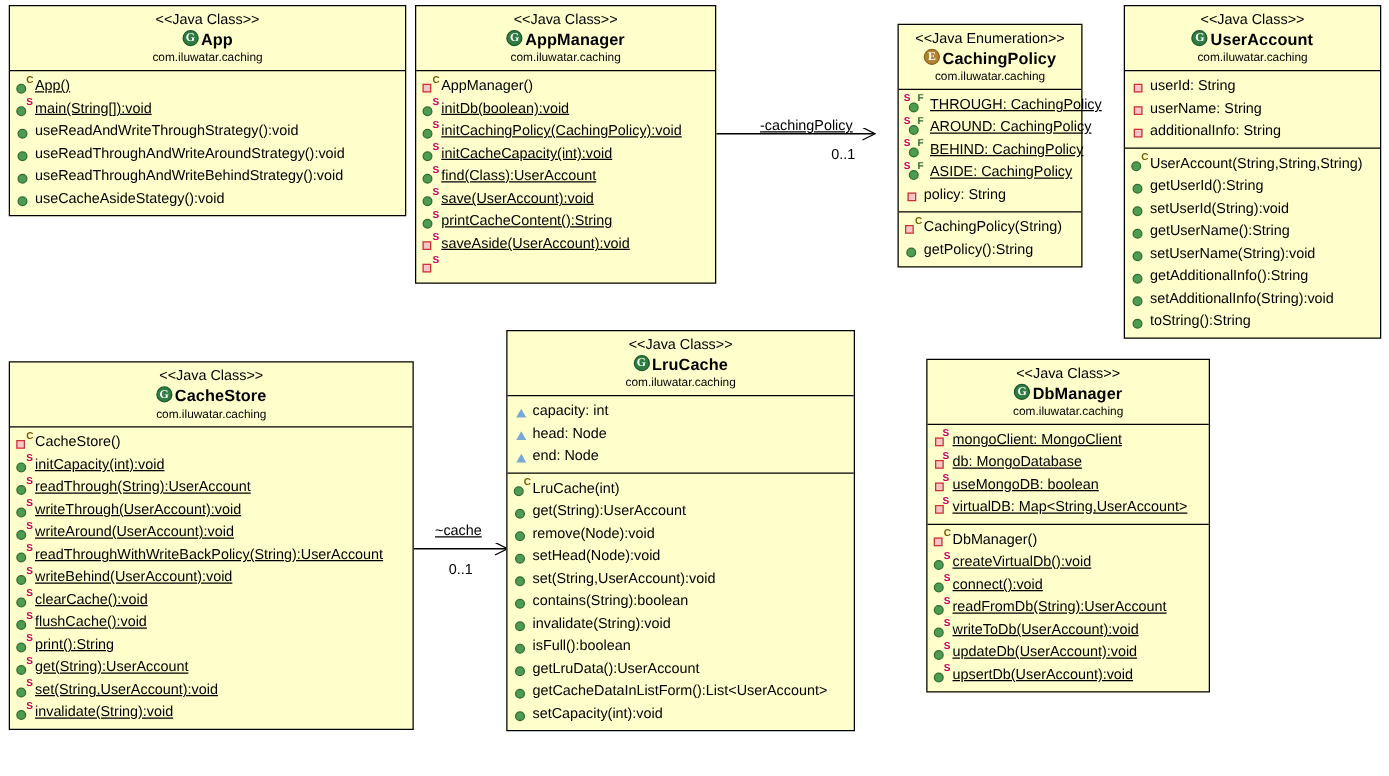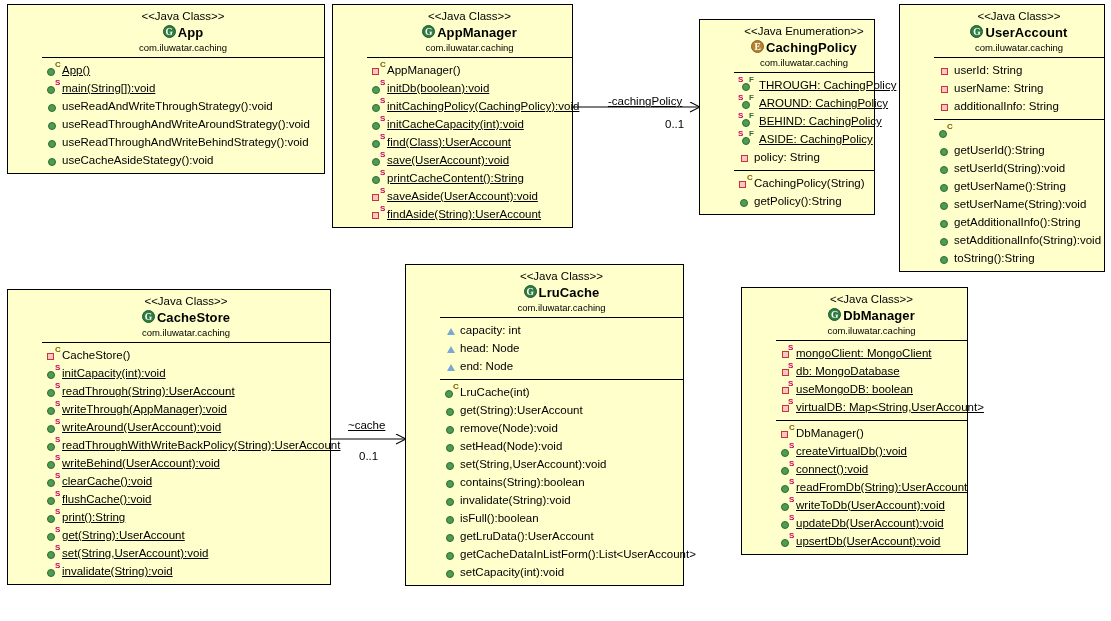--- a/index.html
+++ b/index.html
@@ -21,21 +21,20 @@
     width: 1111px;
     height: 621px;
   }
   .uml-class {
     position: absolute;
     background: #ffffcc;
     border: 1px solid #000000;
     box-sizing: border-box;
     font-size: 11.5px;
     color: #000000;
-    padding-left: 34px;
   }
   .uml-header {
     text-align: center;
     padding: 4px 4px 3px 4px;
     border-bottom: 1px solid #000000;
   }
   .stereotype {
     font-size: 11.5px;
     line-height: 14px;
     color: #000000;
@@ -302,26 +301,25 @@
             <span class="shape sq-red" style="top:5px;"></span>
             <span class="sup sup-s">S</span>
           </span>
           <span class="mtext">saveAside(UserAccount):void</span>
         </div>
       <div class="member static">
           <span class="ic">
             <span class="shape sq-red" style="top:5px;"></span>
             <span class="sup sup-s">S</span>
           </span>
-          <span class="mtext">findAside(String):UserAccount</span>
         </div>
     </div>
   </div>
 
-  <div class="uml-class" style="left:699px; top:19px; width:176px;">
+  <div class="uml-class" style="left:718px; top:19px; width:148px;">
     <div class="uml-header">
       <div class="stereotype">&lt;&lt;Java Enumeration&gt;&gt;</div>
       <div class="cls-title-row">
         <span class="badge enm"><span>E</span></span><span class="cls-name">CachingPolicy</span>
       </div>
       <div class="pkg">com.iluwatar.caching</div>
     </div>
     <div class="uml-compartment">
       <div class="member static">
           <span class="ic wide">
@@ -406,20 +404,21 @@
           </span>
           <span class="mtext">additionalInfo: String</span>
         </div>
     </div>
     <div class="uml-compartment">
       <div class="member">
           <span class="ic">
             <span class="shape dot-green"></span>
             <span class="sup sup-c">C</span>
           </span>
+          <span class="mtext">UserAccount(String,String,String)</span>
         </div>
       <div class="member">
           <span class="ic">
             <span class="shape dot-green" style="left:2px;"></span>
           </span>
           <span class="mtext">getUserId():String</span>
         </div>
       <div class="member">
           <span class="ic">
             <span class="shape dot-green" style="left:2px;"></span>
@@ -487,21 +486,21 @@
             <span class="shape dot-green"></span>
             <span class="sup sup-s">S</span>
           </span>
           <span class="mtext">readThrough(String):UserAccount</span>
         </div>
       <div class="member static">
           <span class="ic">
             <span class="shape dot-green"></span>
             <span class="sup sup-s">S</span>
           </span>
-          <span class="mtext">writeThrough(AppManager):void</span>
+          <span class="mtext">writeThrough(UserAccount):void</span>
         </div>
       <div class="member static">
           <span class="ic">
             <span class="shape dot-green"></span>
             <span class="sup sup-s">S</span>
           </span>
           <span class="mtext">writeAround(UserAccount):void</span>
         </div>
       <div class="member static">
           <span class="ic">

